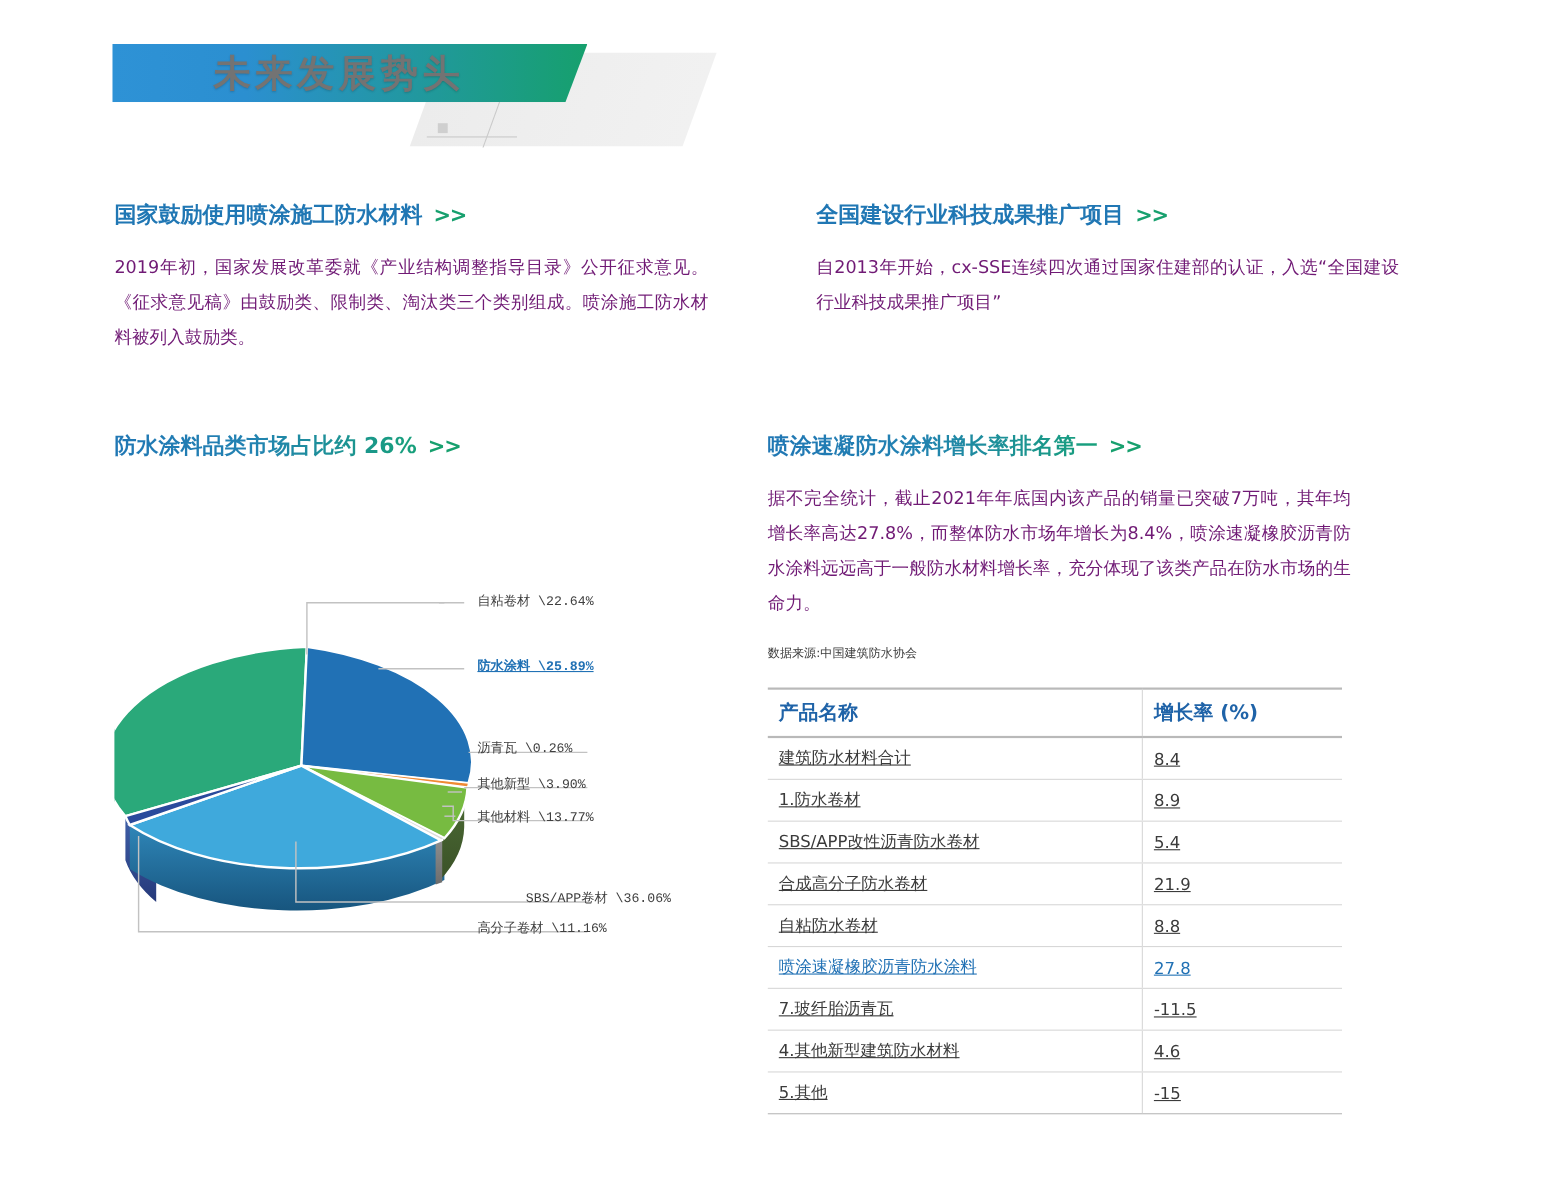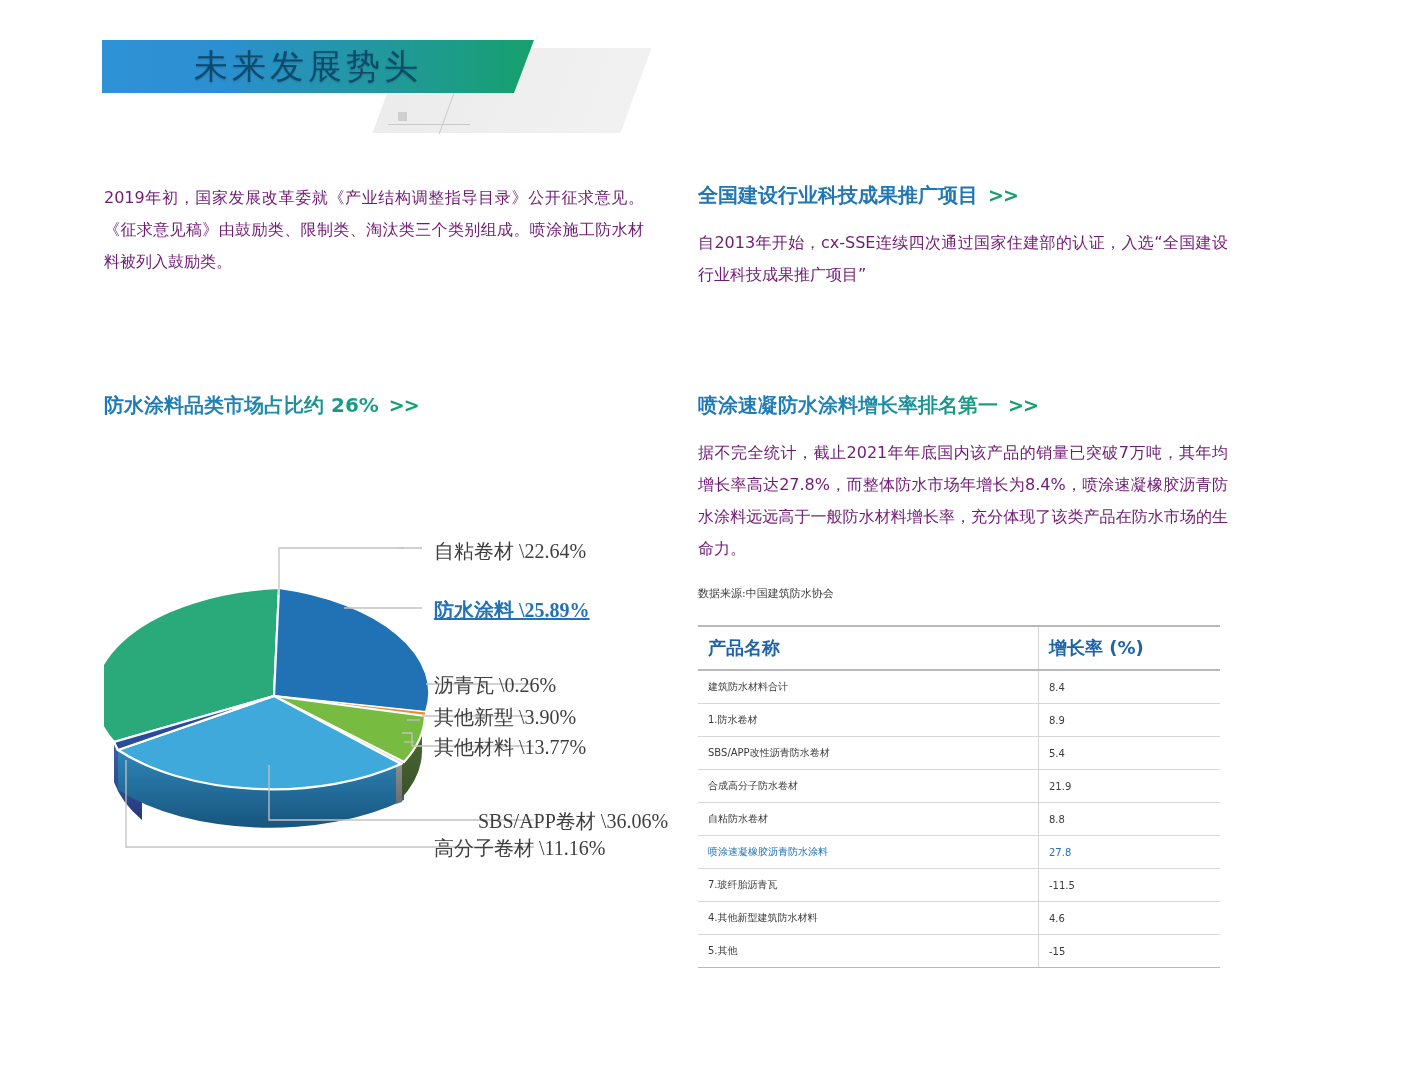--- a/index.html
+++ b/index.html
@@ -35,21 +35,21 @@
   }
   .bar{
     position:absolute;left:102px;top:40px;
     width:432px;height:53px;
     background:linear-gradient(90deg,#2e92d6 0%,#2b8fd0 28%,#1f9a94 72%,#16a06d 100%);
     clip-path:polygon(0 0, 432px 0, 412px 53px, 0 53px);
   }
   .bar-title{
     position:absolute;left:102px;top:40px;width:412px;height:53px;
     display:flex;align-items:center;justify-content:center;
-    color:#0c4a6e;font-size:34px;font-weight:normal;letter-spacing:4px;
+    color:#737373;font-size:34px;font-weight:bold;letter-spacing:4px;
     text-shadow:0 1px 2px rgba(0,0,0,.18);
     font-family:"DejaVu Sans","Liberation Sans",sans-serif;
   }
 
   
   .col-left{position:absolute;left:104px;width:540px;}
   .col-right{position:absolute;left:698px;width:530px;}
 
   .sec-head{
     font-size:20px;font-weight:bold;
@@ -66,30 +66,30 @@
   .sec-head .arrows{color:#17a06e;margin-left:10px;font-size:19px;letter-spacing:-1px;}
 
   .para{
     font-size:16px;color:#701a75;line-height:2.0;
     margin:0;text-align:justify;
     font-family:"DejaVu Sans","Liberation Sans",sans-serif;
   }
 
   
   #s1{top:182px;}
-  #s2{top:182px;}
+  #s2{top:182px;margin-left:44px;}
   #s3{top:392px;}
   #s4{top:392px;}
 
   
   #pie-wrap{position:absolute;left:104px;top:520px;width:560px;height:370px;}
   svg.pie{position:absolute;left:0;top:0;}
   .pie-label{
-    position:absolute;font-size:20px;color:#3f3f3f;white-space:nowrap;
-    font-family:Liberation Serif, serif;
+    position:absolute;font-size:12px;color:#3f3f3f;white-space:nowrap;
+    font-family:Liberation Mono, monospace;
   }
   .pie-label.hl{color:#2272b5;font-weight:bold;text-decoration:underline;}
 
   
   #src-note{
     position:absolute;left:698px;top:586px;
     font-size:11px;color:#3b3b3b;
     font-family:"DejaVu Sans","Liberation Sans",sans-serif;
   }
   #tbl{
@@ -97,42 +97,46 @@
     border-collapse:collapse;
     font-family:"DejaVu Sans","Liberation Sans",sans-serif;
   }
   #tbl th{
     text-align:left;font-size:18px;font-weight:bold;color:#1f63a8;
     padding:9px 0 9px 10px;
     border-top:2px solid #b9b9b9;
     border-bottom:2px solid #b9b9b9;
   }
   #tbl td{
-    font-size:10px;color:#3b3b3b;
+    font-size:15px;color:#3b3b3b;
     padding:9px 0 9px 10px;
     border-bottom:1px solid #d7d7d7;
+    text-decoration:underline;
   }
   #tbl tr td:first-child{width:330px;}
   #tbl tr td:last-child,#tbl tr th:last-child{border-left:1px solid #d7d7d7;}
   #tbl tr.hl td{color:#2272b5;}
   #tbl tr:last-child td{border-bottom:1px solid #b9b9b9;}
 </style>
 </head>
 <body>
 
 <div id="banner">
   <div class="grey-para"></div>
   <div class="grey-line"></div>
   <div class="grey-line2"></div>
   <div class="grey-dot"></div>
   <div class="bar"></div>
   <div class="bar-title">未来发展势头</div>
 </div>
 
 <div class="col-left" id="s1">
+  <h2 class="sec-head">
+    <span class="t-blue">国家鼓励使用喷涂施工防水材料</span><span class="arrows">&gt;&gt;</span>
+  </h2>
   <p class="para">2019年初，国家发展改革委就《产业结构调整指导目录》公开征求意见。《征求意见稿》由鼓励类、限制类、淘汰类三个类别组成。喷涂施工防水材料被列入鼓励类。</p>
 </div>
 
 <div class="col-right" id="s2">
   <h2 class="sec-head">
     <span class="t-blue">全国建设行业科技成果推广项目</span><span class="arrows">&gt;&gt;</span>
   </h2>
   <p class="para">自2013年开始，cx-SSE连续四次通过国家住建部的认证，入选“全国建设行业科技成果推广项目”</p>
 </div>
 

